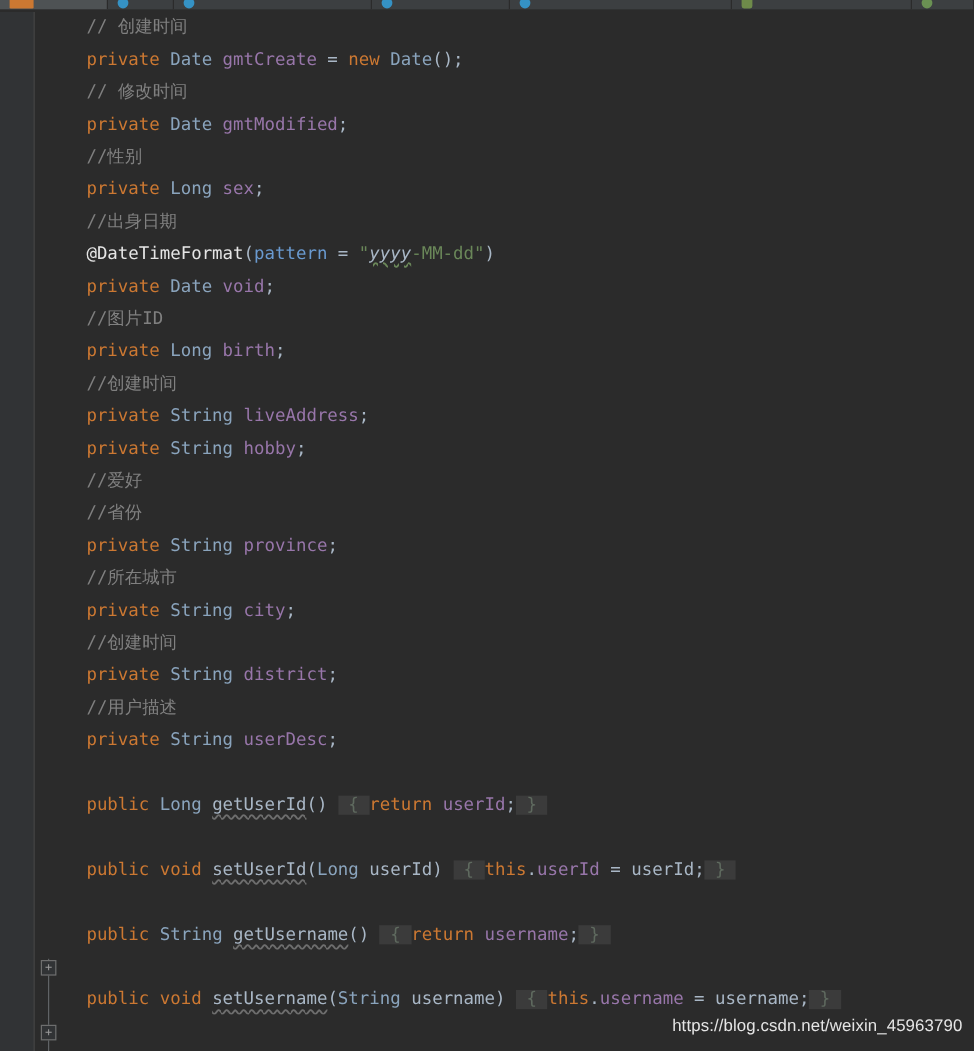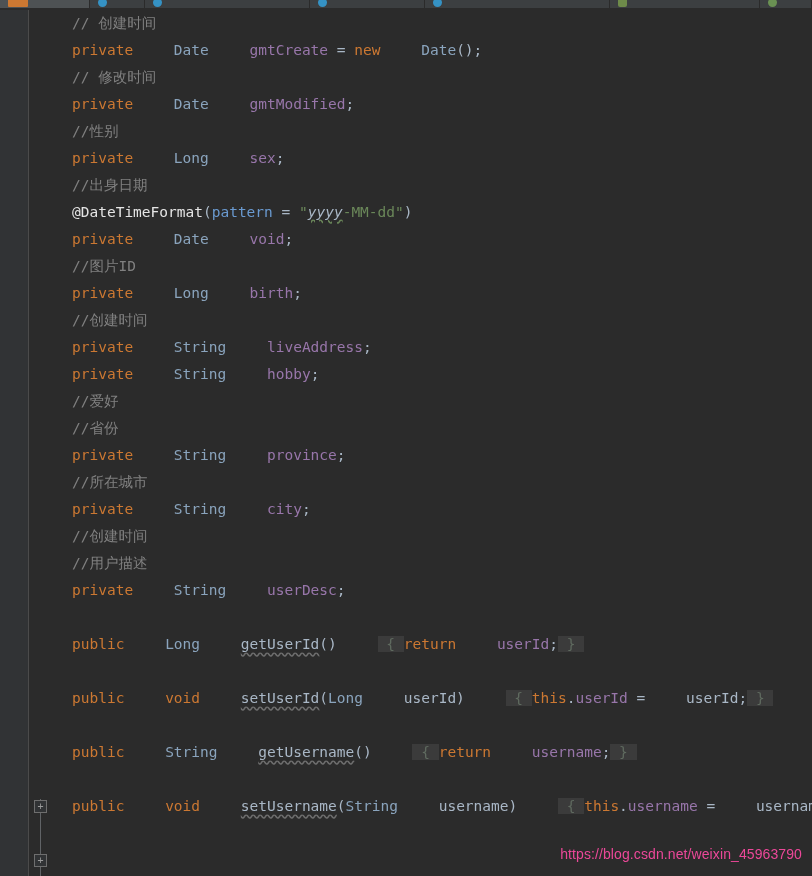--- a/index.html
+++ b/index.html
@@ -148,21 +148,21 @@
     font-family: "DejaVu Sans Mono", "Liberation Mono", monospace;
     color: #a9b7c6;
     padding-left: 43px;
     box-sizing: border-box;
   }
 
   
   .kw      { color: #cc7832; }            
   .type    { color: #8aa4bd; }            
   .field   { color: #9876aa; }            
-  .ident   { color: #a9b7c6; padding-left: 32px; }            
+  .ident   { color: #a9b7c6; }            
   .cmt     { color: #808080; }            
   .anno    { color: #e5e5e5; }            
   .str     { color: #6a8759; }            
   .param   { color: #6a9ad0; }            
   .punct   { color: #a9b7c6; }
   .mname   {                              
     color: #a9b7c6;
     text-decoration: underline;
     text-decoration-style: wavy;
     text-decoration-color: #6e6e6e;
@@ -178,21 +178,21 @@
   .fold {                                 
     background: #3b3b3b;
     color: #5f6a5f;
   }
 
   
   .watermark {
     position: absolute;
     right: 10px;
     bottom: 14px;
-    color: #ec4899;
+    color: #e5e5e5;
     font-size: 14px;
     font-family: "Liberation Sans", sans-serif;
     letter-spacing: 0.1px;
   }
 </style>
 </head>
 <body>
 
 <div id="ide">
 
@@ -246,20 +246,21 @@
       <div class="line"><span class="kw">private</span><span class="ident"> </span><span class="type">Long</span><span class="ident"> </span><span class="field">birth</span><span class="punct">;</span></div>
       <div class="line"><span class="cmt">//创建时间</span></div>
       <div class="line"><span class="kw">private</span><span class="ident"> </span><span class="type">String</span><span class="ident"> </span><span class="field">liveAddress</span><span class="punct">;</span></div>
       <div class="line"><span class="kw">private</span><span class="ident"> </span><span class="type">String</span><span class="ident"> </span><span class="field">hobby</span><span class="punct">;</span></div>
       <div class="line"><span class="cmt">//爱好</span></div>
       <div class="line"><span class="cmt">//省份</span></div>
       <div class="line"><span class="kw">private</span><span class="ident"> </span><span class="type">String</span><span class="ident"> </span><span class="field">province</span><span class="punct">;</span></div>
       <div class="line"><span class="cmt">//所在城市</span></div>
       <div class="line"><span class="kw">private</span><span class="ident"> </span><span class="type">String</span><span class="ident"> </span><span class="field">city</span><span class="punct">;</span></div>
       <div class="line"><span class="cmt">//创建时间</span></div>
+      <div class="line"><span class="kw">private</span><span class="ident"> </span><span class="type">String</span><span class="ident"> </span><span class="field">district</span><span class="punct">;</span></div>
       <div class="line"><span class="cmt">//用户描述</span></div>
       <div class="line"><span class="kw">private</span><span class="ident"> </span><span class="type">String</span><span class="ident"> </span><span class="field">userDesc</span><span class="punct">;</span></div>
       <div class="line">&nbsp;</div>
       <div class="line"><span class="kw">public</span><span class="ident"> </span><span class="type">Long</span><span class="ident"> </span><span class="mname">getUserId</span><span class="punct">()</span><span class="ident"> </span><span class="fold"> { </span><span class="kw">return</span><span class="ident"> </span><span class="field">userId</span><span class="punct">;</span><span class="fold"> } </span></div>
       <div class="line">&nbsp;</div>
       <div class="line"><span class="kw">public</span><span class="ident"> </span><span class="kw">void</span><span class="ident"> </span><span class="mname">setUserId</span><span class="punct">(</span><span class="type">Long</span><span class="ident"> userId)</span><span class="ident"> </span><span class="fold"> { </span><span class="kw">this</span><span class="punct">.</span><span class="field">userId</span><span class="punct"> = </span><span class="ident">userId</span><span class="punct">;</span><span class="fold"> } </span></div>
       <div class="line">&nbsp;</div>
       <div class="line"><span class="kw">public</span><span class="ident"> </span><span class="type">String</span><span class="ident"> </span><span class="mname">getUsername</span><span class="punct">()</span><span class="ident"> </span><span class="fold"> { </span><span class="kw">return</span><span class="ident"> </span><span class="field">username</span><span class="punct">;</span><span class="fold"> } </span></div>
       <div class="line">&nbsp;</div>
       <div class="line"><span class="kw">public</span><span class="ident"> </span><span class="kw">void</span><span class="ident"> </span><span class="mname">setUsername</span><span class="punct">(</span><span class="type">String</span><span class="ident"> username)</span><span class="ident"> </span><span class="fold"> { </span><span class="kw">this</span><span class="punct">.</span><span class="field">username</span><span class="punct"> = </span><span class="ident">username</span><span class="punct">;</span><span class="fold"> } </span></div>

